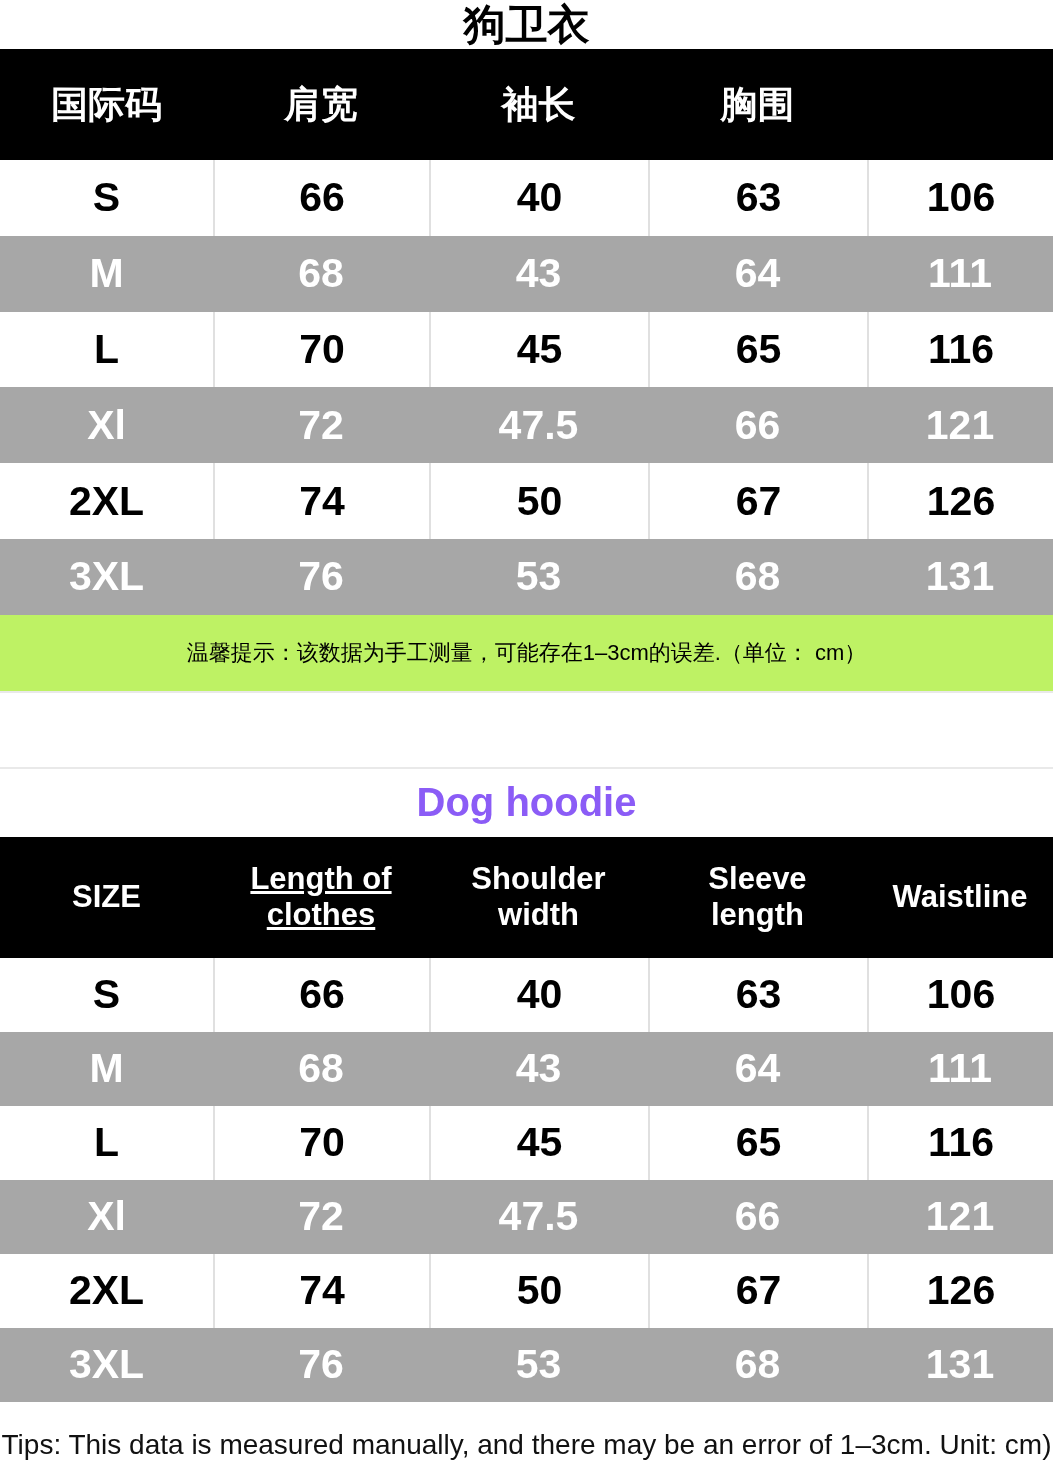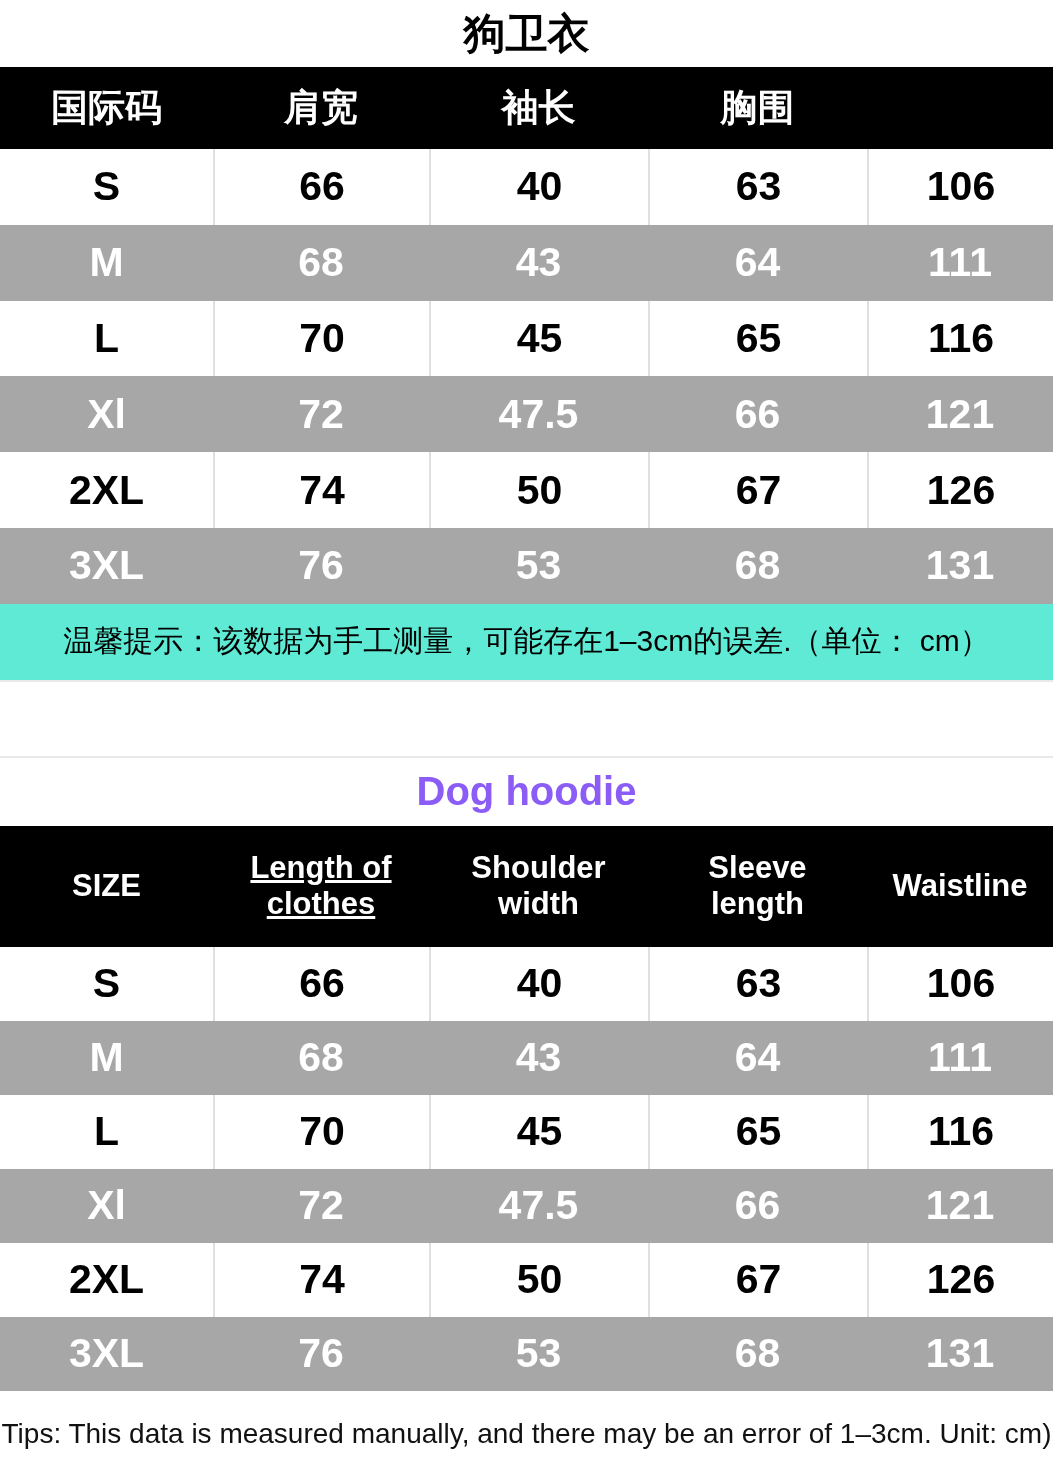--- a/index.html
+++ b/index.html
@@ -4,63 +4,63 @@
 <style>
   * { box-sizing: border-box; margin: 0; padding: 0; }
   html, body {
     width: 1053px;
     background: #ffffff;
     font-family: "Liberation Sans", sans-serif;
   }
   body { height: 1479px; overflow: hidden; }
 
   .main-title {
-    height: 67px;
+    height: 49px;
     display: flex; align-items: center; justify-content: center;
     font-size: 42px; font-weight: 700; color: #000;
   }
   .sub-title {
     height: 68px;
     display: flex; align-items: center; justify-content: center;
     font-size: 40px; font-weight: 700; color: #8b5cf6;
   }
 
   .grid-row {
     display: grid;
     grid-template-columns: 213px 216px 219px 219px 186px;
   }
   .cell {
     display: flex; align-items: center; justify-content: center;
     text-align: center;
     font-weight: 700; font-size: 41px;
     overflow: visible;
   }
 
-  .thead { background: #000000; color: #ffffff; height: 82px; }
+  .thead { background: #000000; color: #ffffff; height: 111px; }
   .thead .cell { font-size: 37px; }
 
   .tbl-en .thead { height: 121px; }
   .tbl-en .thead .cell { font-size: 31px; line-height: 1.18; }
   .tbl-en .thead .cell:nth-child(2) { padding: 0 30px; text-decoration: underline; }
   .tbl-en .thead .cell:nth-child(3) { padding: 5px 35px; }
   .tbl-en .thead .cell:nth-child(4) { padding: 4px 45px; }
 
   .drow { height: 75.8px; }
   .tbl-en .drow { height: 74px; }
 
   .row-w { background: #ffffff; color: #000000; }
   .row-w .cell + .cell { border-left: 2px solid #e0e0e0; }
   .row-g { background: #a7a7a7; color: #ffffff; }
 
   .tip-row {
     height: 78px;
     display: flex; align-items: center; justify-content: center;
-    font-size: 30px; font-weight: 400; color: #000;
+    font-size: 22px; font-weight: 400; color: #000;
     border-bottom: 2px solid #e9e9e9;
-    background: #5eead4;
+    background: #bef264;
   }
   .spacer-row {
     height: 76px;
     border-bottom: 2px solid #e9e9e9;
     background: #fff;
   }
   .bottom-tip {
     height: 95px;
     display: flex; align-items: flex-start; justify-content: center;
     padding-top: 27px;

